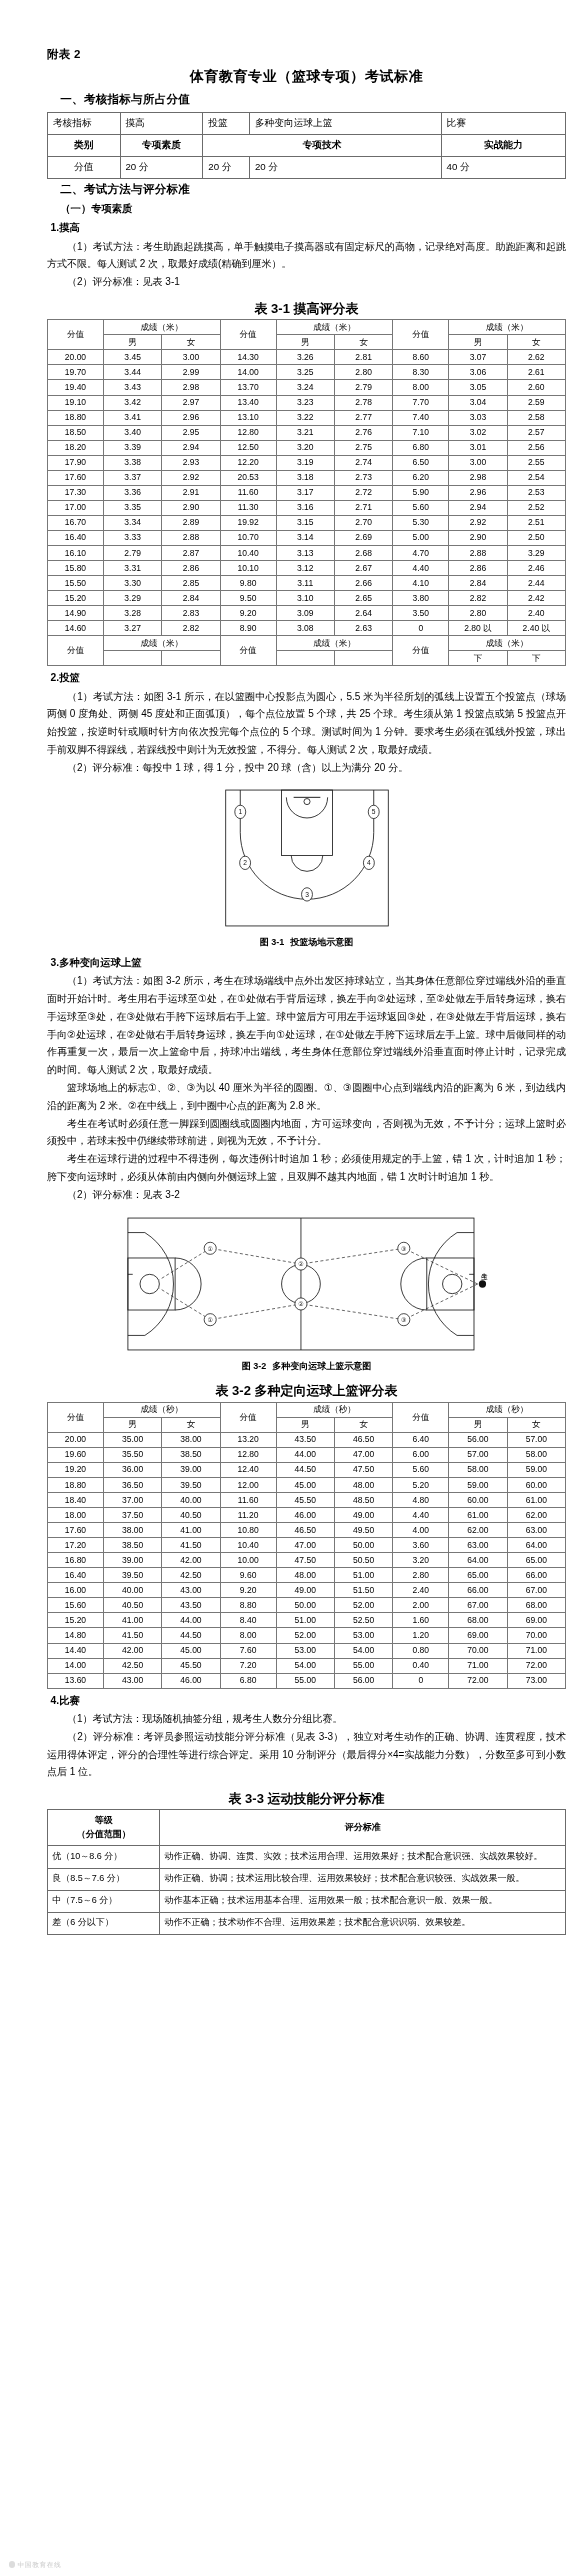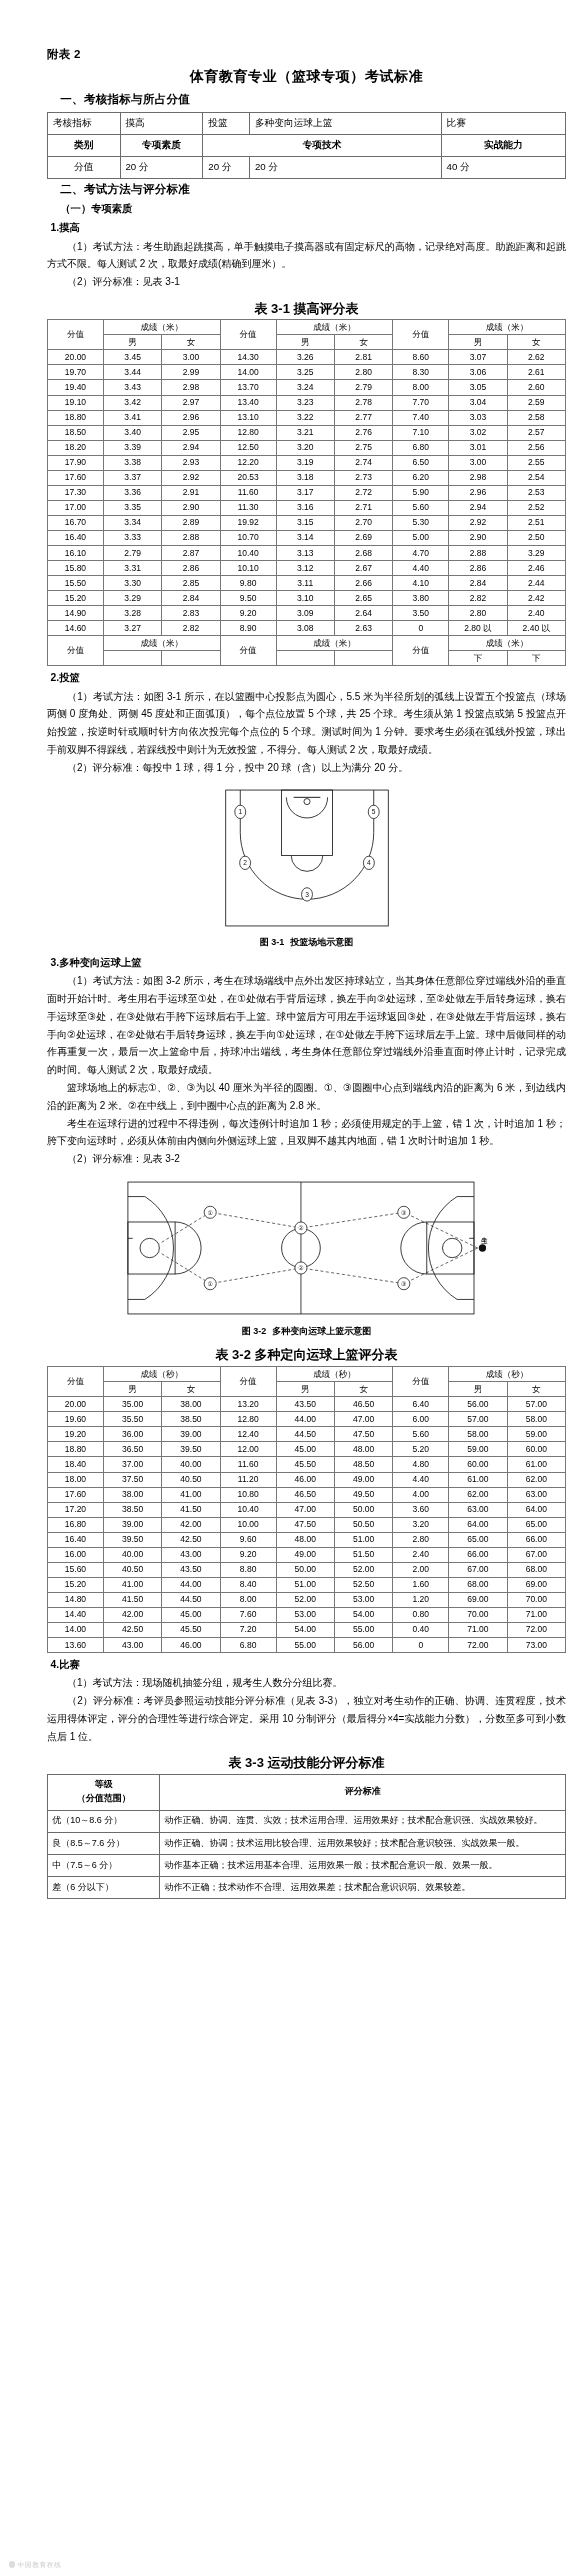--- a/index.html
+++ b/index.html
@@ -481,20 +481,21 @@
       </g>
     </svg>
   </div>
   <div class="fig-caption">
     <span>图 3-1</span><span class="sp"></span><span>投篮场地示意图</span>
   </div>
 
   <div class="sec-h3">3.多种变向运球上篮</div>
   <p class="body">（1）考试方法：如图 3-2 所示，考生在球场端线中点外出发区持球站立，当其身体任意部位穿过端线外沿的垂直面时开始计时。考生用右手运球至①处，在①处做右手背后运球，换左手向②处运球，至②处做左手后转身运球，换右手运球至③处，在③处做右手胯下运球后右手上篮。球中篮后方可用左手运球返回③处，在③处做左手背后运球，换右手向②处运球，在②处做右手后转身运球，换左手向①处运球，在①处做左手胯下运球后左手上篮。球中后做同样的动作再重复一次，最后一次上篮命中后，持球冲出端线，考生身体任意部位穿过端线外沿垂直面时停止计时，记录完成的时间。每人测试 2 次，取最好成绩。</p>
   <p class="body">篮球场地上的标志①、②、③为以 40 厘米为半径的圆圈。①、③圆圈中心点到端线内沿的距离为 6 米，到边线内沿的距离为 2 米。②在中线上，到中圈中心点的距离为 2.8 米。</p>
+  <p class="body">考生在考试时必须任意一脚踩到圆圈线或圆圈内地面，方可运球变向，否则视为无效，不予计分；运球上篮时必须投中，若球未投中仍继续带球前进，则视为无效，不予计分。</p>
   <p class="body">考生在运球行进的过程中不得违例，每次违例计时追加 1 秒；必须使用规定的手上篮，错 1 次，计时追加 1 秒；胯下变向运球时，必须从体前由内侧向外侧运球上篮，且双脚不越其内地面，错 1 次时计时追加 1 秒。</p>
   <p class="body">（2）评分标准：见表 3-2</p>
 
   <div class="figure">
     <svg width="376" height="144" viewBox="0 0 620 238">
       <g fill="none" stroke="#1a1a1a" stroke-width="1.4">
         <rect x="14" y="10" width="572" height="218"></rect>
 
         <line x1="300" y1="10" x2="300" y2="228"></line>
         <circle cx="300" cy="119" r="32"></circle>

